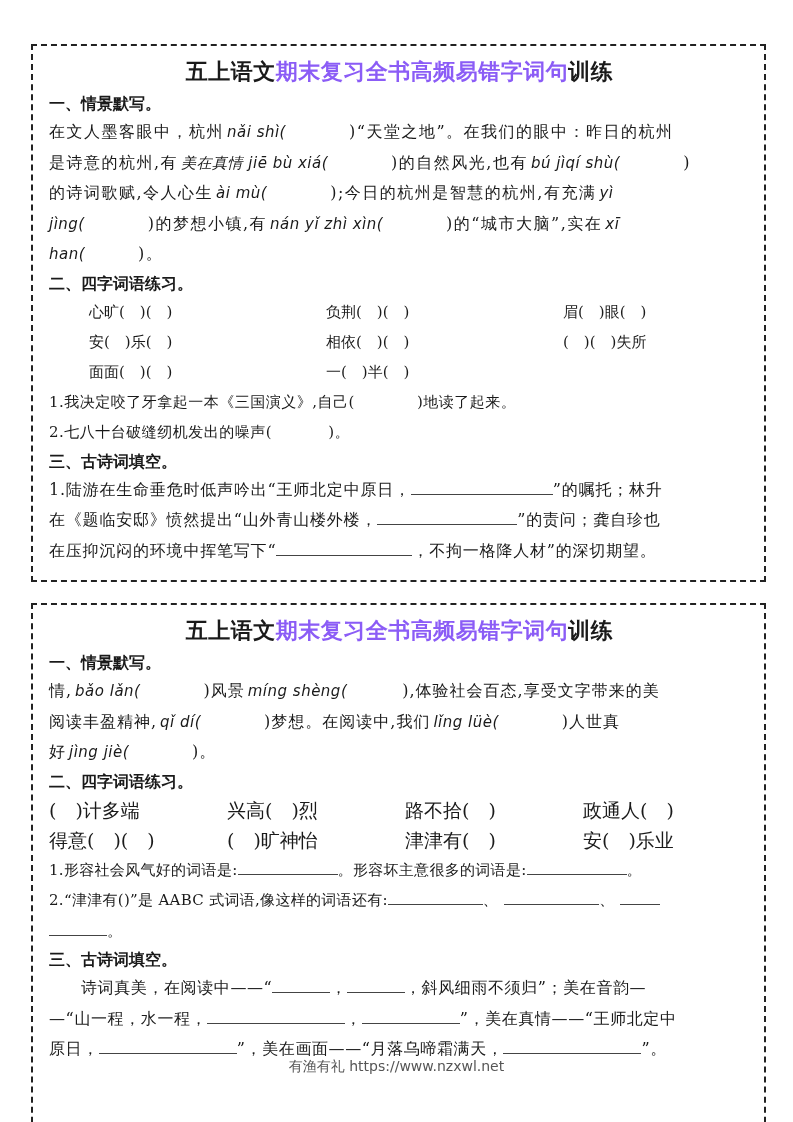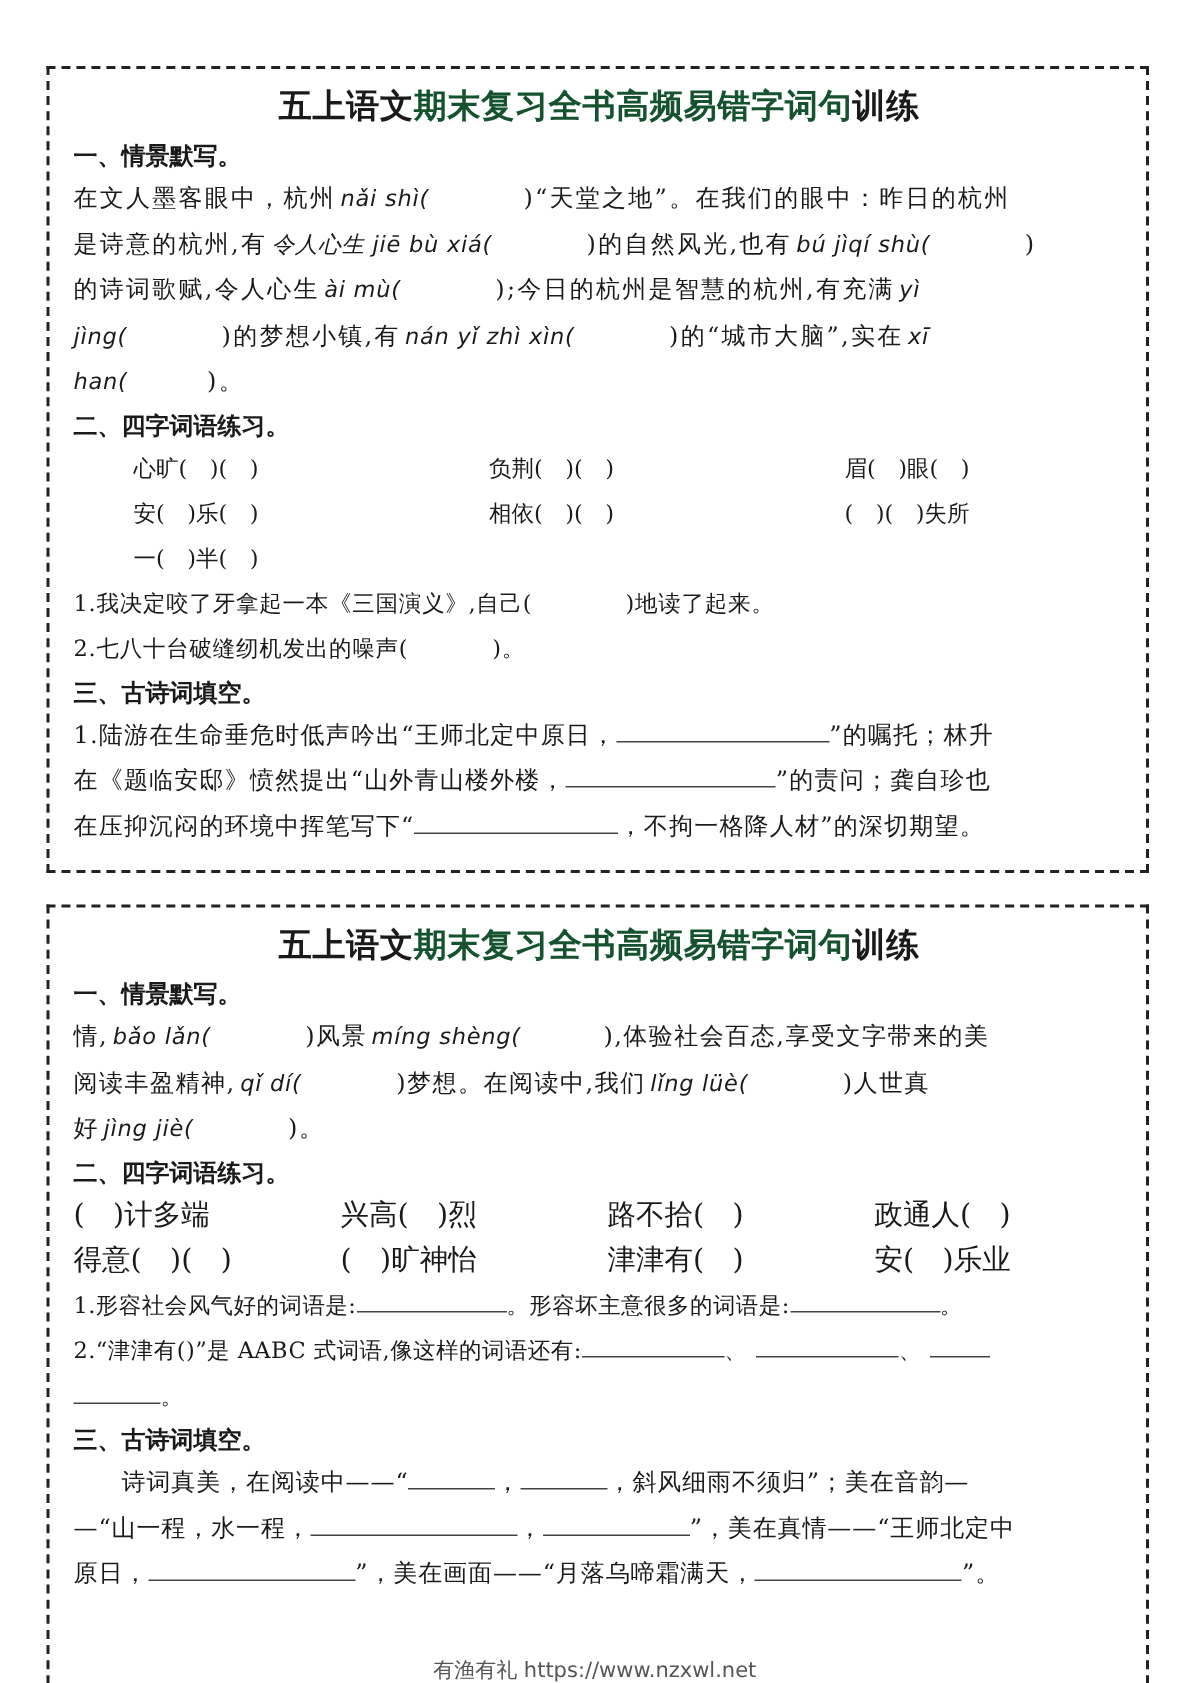--- a/index.html
+++ b/index.html
@@ -14,74 +14,75 @@
       box-sizing: border-box;
       padding: 8px 14px 0 16px;
     }
     #box1 { top: 44px; height: 538px; }
     #box2 { top: 603px; height: 540px; border-bottom: none; }
     .title {
       text-align: center; font-weight: bold; font-size: 22px;
       line-height: 36px; letter-spacing: 0.5px;
       font-family: "DejaVu Sans", "Liberation Sans", sans-serif;
     }
-    .title .red { color: #14532d; }
+    .title .red { color: #8b5cf6; }
     .sec {
       font-weight: bold; font-size: 16px; line-height: 26px;
       font-family: "DejaVu Sans", "Liberation Sans", sans-serif;
       margin-top: 1px;
     }
     .p { font-size: 16px; line-height: 30.5px; letter-spacing: 1.5px; }
     .py { font-style: italic; font-family: "DejaVu Sans", "Liberation Sans", sans-serif; font-size: 15px; letter-spacing: 0.5px; margin: 0 3px; }
     .gap { display: inline-block; width: 60px; }
     .gap.m { width: 50px; }
     .grid3 { display: grid; grid-template-columns: 237px 237px 237px; font-size: 15px; line-height: 30px; margin-left: 40px; }
     .grid4 { display: grid; grid-template-columns: 178px 178px 178px 178px; font-size: 19px; line-height: 30px; }
     .blank { display: inline-block; border-bottom: 1.2px solid #444; height: 16px; vertical-align: baseline; }
     .indent { text-indent: 32px; }
     .footer {
-      position: absolute; top: 1105px; left: 0; width: 793px; text-align: center;
+      position: absolute; top: 1058px; left: 0; width: 793px; text-align: center;
       font-family: "DejaVu Sans", "Liberation Sans", sans-serif; font-size: 14px; color: #555;
     }
   </style>
 </head>
 <body>
 
 <div class="box" id="box1">
   <div class="title">
     <span>五上语文</span><span class="red">期末复习全书高频易错字词句</span><span>训练</span>
   </div>
 
   <div class="sec">一、情景默写。</div>
   <div class="p">
     <div>
       <span>在文人墨客眼中，杭州</span><span class="py">nǎi shì(</span><span class="gap"></span><span>)“天堂之地”。在我们的眼中：昨日的杭州</span>
     </div>
     <div>
-      <span>是诗意的杭州,有</span><span class="py">令人心生 jiē  bù xiá(</span><span class="gap"></span><span>)的自然风光,也有</span><span class="py">bú jìqí shù(</span><span class="gap"></span><span>)</span>
+      <span>是诗意的杭州,有</span><span class="py">美在真情 jiē  bù xiá(</span><span class="gap"></span><span>)的自然风光,也有</span><span class="py">bú jìqí shù(</span><span class="gap"></span><span>)</span>
     </div>
     <div>
       <span>的诗词歌赋,令人心生</span><span class="py">ài mù(</span><span class="gap"></span><span>);今日的杭州是智慧的杭州,有充满</span><span class="py">yì</span>
     </div>
     <div>
       <span class="py" style="margin-left:0">jìng(</span><span class="gap"></span><span>)的梦想小镇,有</span><span class="py">nán yǐ zhì xìn(</span><span class="gap"></span><span>)的“城市大脑”,实在</span><span class="py">xī</span>
     </div>
     <div>
       <span class="py" style="margin-left:0">han(</span><span class="gap m"></span><span>)。</span>
     </div>
   </div>
 
   <div class="sec">二、四字词语练习。</div>
   <div class="grid3">
     <span>心旷(　)(　)</span>
     <span>负荆(　)(　)</span>
     <span>眉(　)眼(　)</span>
     <span>安(　)乐(　)</span>
     <span>相依(　)(　)</span>
     <span>(　)(　)失所</span>
+    <span>面面(　)(　)</span>
     <span>一(　)半(　)</span>
   </div>
   <div class="p" style="font-size:15px;letter-spacing:0.5px">
     <span>1.我决定咬了牙拿起一本《三国演义》,自己(</span><span class="gap" style="width:62px"></span><span>)地读了起来。</span>
   </div>
   <div class="p" style="font-size:15px;letter-spacing:0.5px">
     <span>2.七八十台破缝纫机发出的噪声(</span><span class="gap" style="width:56px"></span><span>)。</span>
   </div>
 
   <div class="sec">三、古诗词填空。</div>

